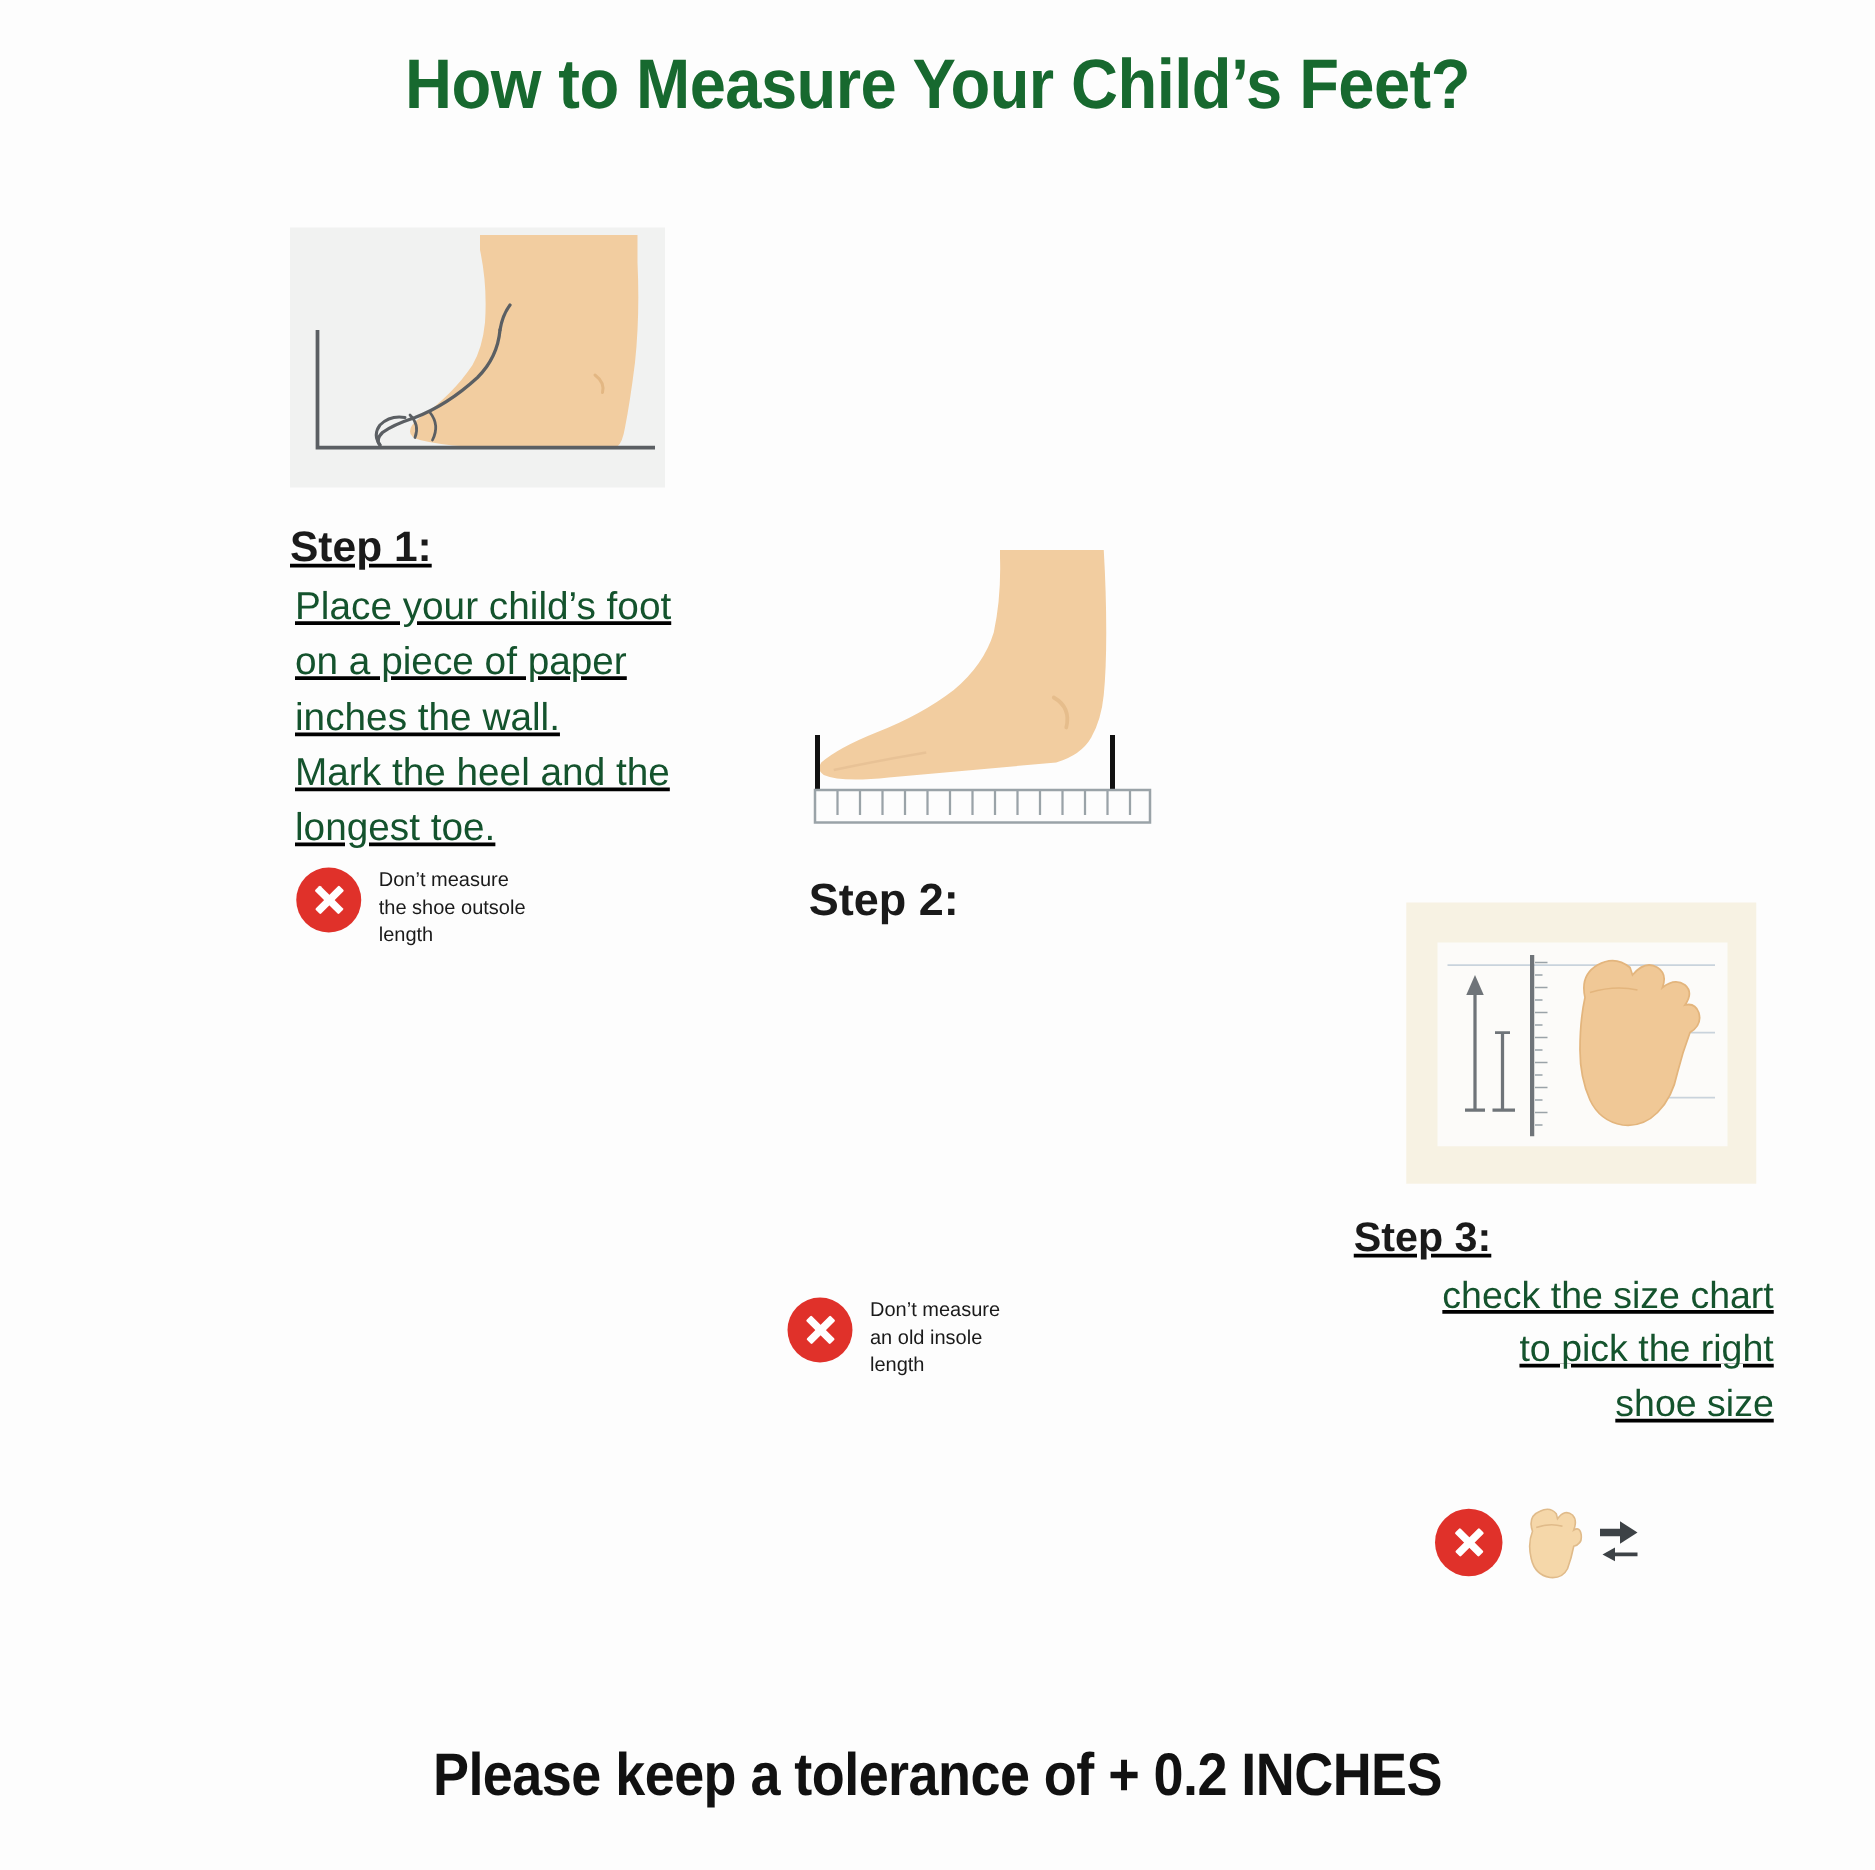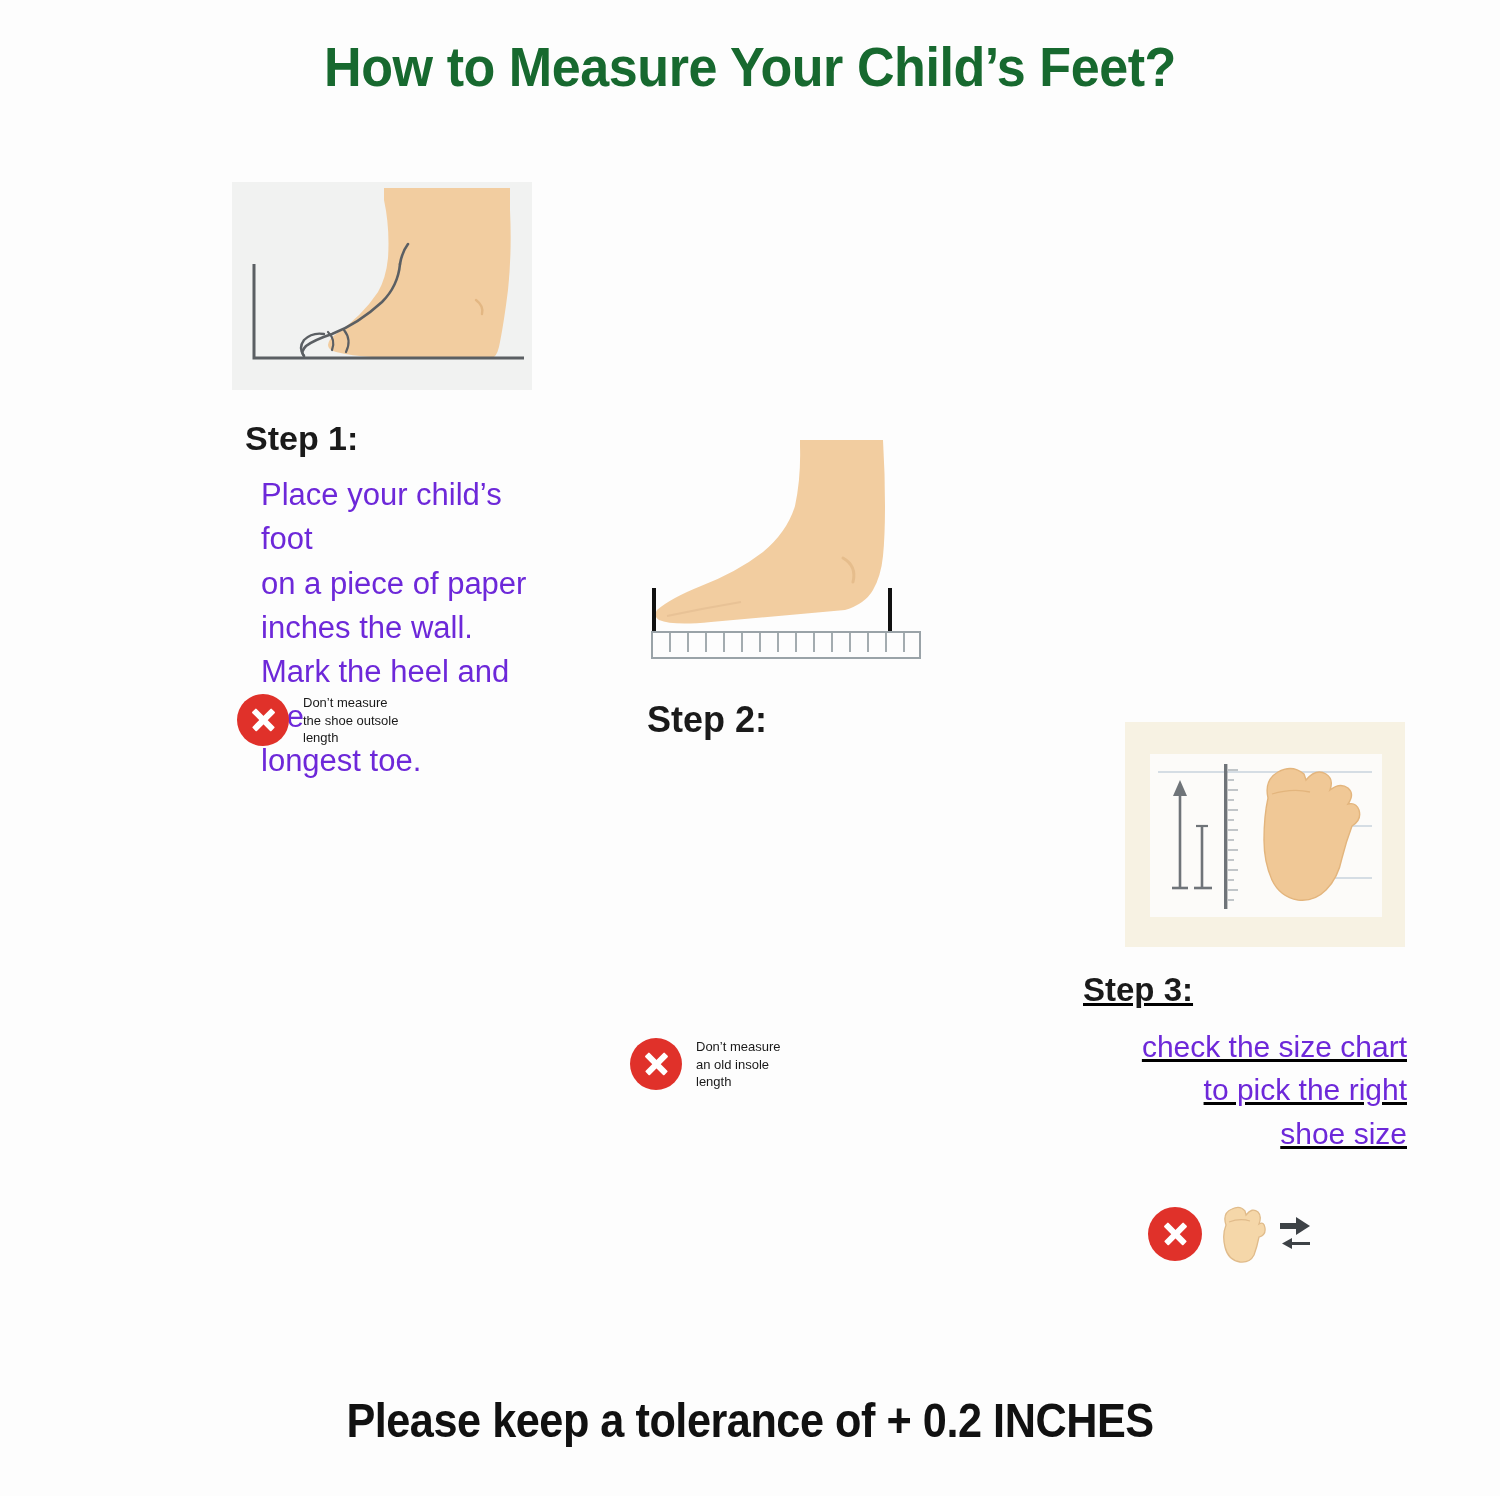--- a/index.html
+++ b/index.html
@@ -56,23 +56,23 @@
   .step-heading {
     font-size: 34px;
     font-weight: bold;
     color: #1a1a1a;
     line-height: 1.12;
     margin: 0 0 6px 0;
     white-space: nowrap;
   }
   .step-body {
     font-size: 31px;
-    color: #6d28d9;
+    color: #14532d;
     line-height: 1.43;
-    margin: 16px;
+    margin: 4px;
   }
   .step-body p { margin: 0; }
 
   
   .warn {
     display: flex;
     align-items: flex-start;
     gap: 14px;
   }
   .warn-circle {
@@ -92,21 +92,21 @@
     width: 27px;
     height: 5.5px;
     background: #ffffff;
     border-radius: 1px;
     margin-left: -13.5px;
     margin-top: -2.75px;
   }
   .warn-circle::before { transform: rotate(45deg); }
   .warn-circle::after  { transform: rotate(-45deg); }
   .warn-text {
-    font-size: 13px;
+    font-size: 16px;
     line-height: 1.36;
     color: #1a1a1a;
   }
   .warn-text p { margin: 0; }
 
   
   #step1 {
     position: absolute;
     left: 232px;
     top: 182px;
@@ -115,23 +115,24 @@
   #step1-figure {
     position: absolute;
     left: 0;
     top: 0;
     width: 300px;
     height: 208px;
     background: #f1f2f1;
   }
   #step1-text {
     position: absolute;
-    left: 13px;
+    left: 0;
     top: 237px;
     width: 330px;
+    text-decoration: underline;
   }
   #step1-warning {
     position: absolute;
     left: 5px;
     top: 512px;
     width: 300px;
   }
 
   
   #step2-figure {

